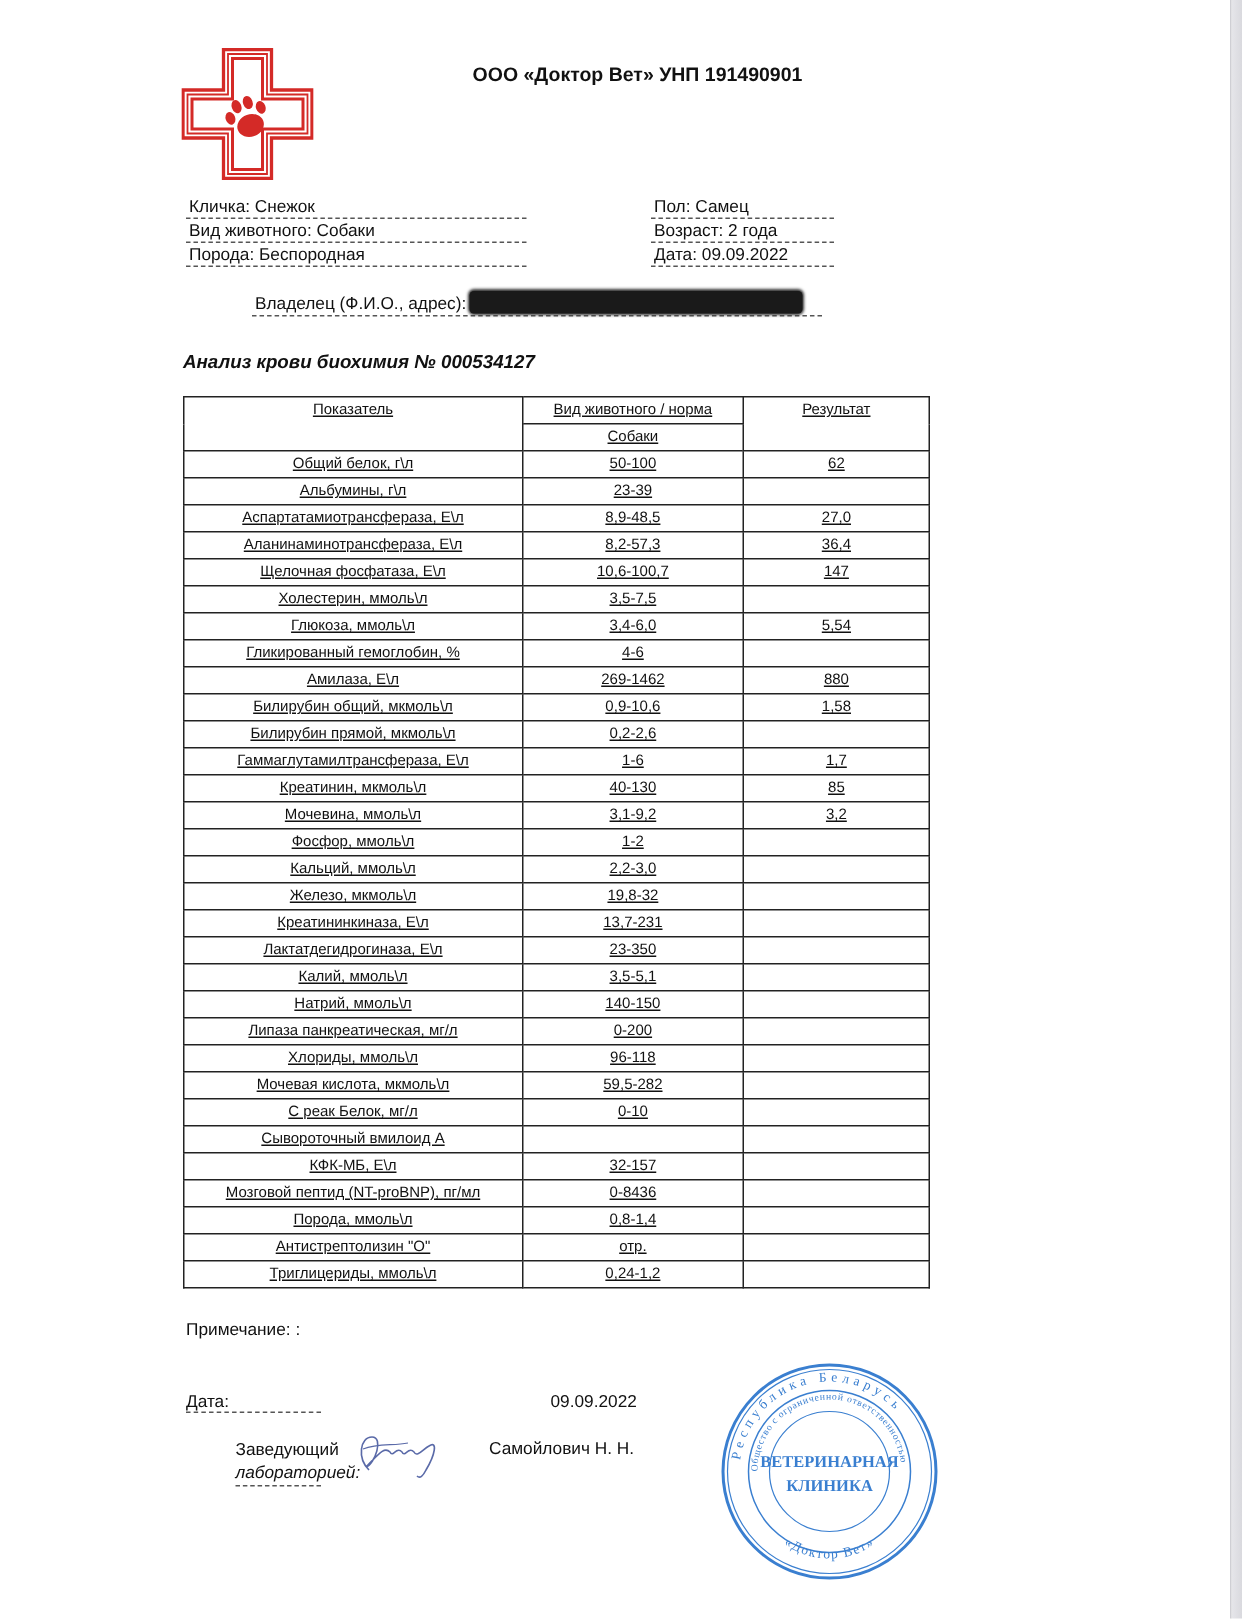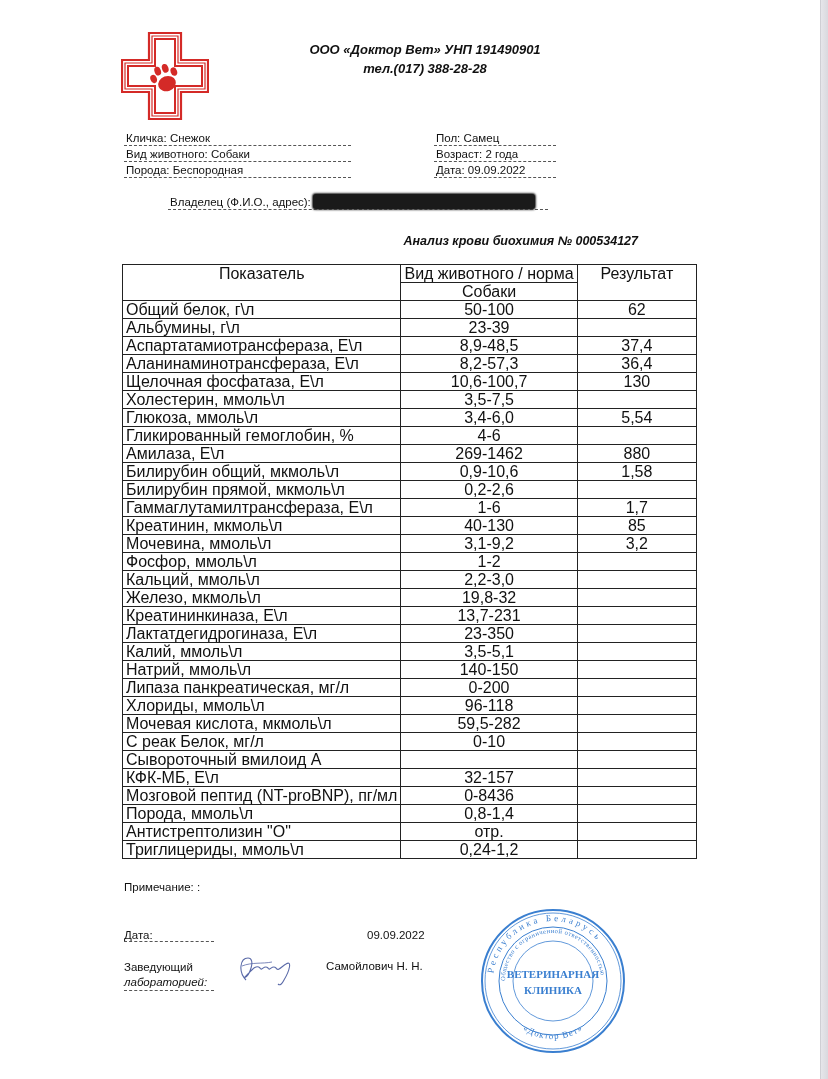--- a/index.html
+++ b/index.html
@@ -11,65 +11,65 @@
   .edge-strip {
     position: absolute; top: 0; right: 0; width: 7px; height: 1079px;
     background: linear-gradient(to right, #e6e6ea, #d9d9de);
     border-left: 1px solid #cfcfd4;
   }
   
   .logo { position: absolute; left: 121px; top: 32px; width: 88px; height: 88px; }
   
   .header {
     position: absolute; left: 215px; top: 40px; width: 420px;
-    text-align: center; font-style: italic; font-weight: bold;
+    text-align: center; font-weight: bold;
     font-size: 13px; line-height: 19px; color: #111;
   }
   
   .field {
     position: absolute; font-size: 11.5px; line-height: 14px; color: #111;
     border-bottom: 1px dashed #555; padding-left: 2px; white-space: nowrap;
   }
   .field.left { left: 124px; width: 225px; }
   .field.right { left: 434px; width: 120px; }
   .owner { left: 124px; width: 378px; top: 194px; margin-left: 44px; }
   .redact {
     display: inline-block; width: 222px; height: 15px; vertical-align: -3px;
     background: #1a1a1a; border-radius: 3px; margin-left: 2px;
     box-shadow: 0 0 2px 1px #333;
   }
   .doc-title {
-    position: absolute; top: 234px; left: 122px; width: 516px; text-align: right;
+    position: absolute; top: 234px; left: 122px; width: 516px; text-align: left;
     font-style: italic; font-weight: bold; font-size: 12.5px;
   }
   
   table.results {
-    position: absolute; left: 122px; top: 264px; width: 575px;
-    border-collapse: collapse; font-size: 16px; color: #111;
+    position: absolute; left: 122px; top: 264px; width: 498px;
+    border-collapse: collapse; font-size: 10px; color: #111; text-decoration: underline;
   }
   table.results td, table.results th {
     border: 1px solid #222; padding: 0 3px; height: 17px; line-height: 17px;
     white-space: nowrap; overflow: hidden;
   }
   table.results th { font-weight: normal; text-align: center; }
   col.c1 { width: 232px; } col.c2 { width: 152px; } col.c3 { width: 133px; }
   td.norm, td.res { text-align: center; }
-  td.name { text-align: left; margin-left: 16px; }
+  td.name { text-align: center; margin-left: 16px; }
   
   .note { position: absolute; left: 124px; top: 881px; font-size: 11.5px; }
   .date-label {
     position: absolute; left: 124px; top: 929px; font-size: 11.5px;
     border-bottom: 1px dashed #555; width: 90px;
   }
   .date-val { position: absolute; left: 367px; top: 929px; font-size: 11.5px; }
   .head-label {
     position: absolute; left: 124px; top: 960px; font-size: 11.5px; line-height: 15px;
     width: 90px;
   }
-  .head-label span { display: block; }
+  .head-label span { display: block; margin-left: 33px; }
   .head-label span.l2 { border-bottom: 1px dashed #555; font-style: italic; }
   .signature { position: absolute; left: 232px; top: 950px; width: 66px; height: 38px; }
   .head-name { position: absolute; left: 326px; top: 960px; font-size: 11.5px; }
   .stamp { position: absolute; left: 478px; top: 906px; width: 150px; height: 150px; }
 </style>
 </head>
 <body>
 
 <div class="edge-strip"></div>
 
@@ -81,21 +81,20 @@
     <ellipse cx="44" cy="52" rx="9" ry="7.5"></ellipse>
     <ellipse cx="33" cy="43" rx="3.2" ry="4.3"></ellipse>
     <ellipse cx="39.5" cy="37" rx="3.2" ry="4.5"></ellipse>
     <ellipse cx="47.5" cy="37" rx="3.2" ry="4.5"></ellipse>
     <ellipse cx="54.5" cy="43" rx="3.2" ry="4.3"></ellipse>
   </g>
 </svg>
 
 <div class="header">
   <div>ООО «Доктор Вет» УНП 191490901</div>
-  <div>тел.(017) 388-28-28</div>
 </div>
 
 <div class="field left" style="top:131px">Кличка: Снежок</div>
 <div class="field left" style="top:147px">Вид животного: Собаки</div>
 <div class="field left" style="top:163px">Порода: Беспородная</div>
 <div class="field right" style="top:131px">Пол: Самец</div>
 <div class="field right" style="top:147px">Возраст: 2 года</div>
 <div class="field right" style="top:163px">Дата: 09.09.2022</div>
 <div class="field owner">
   <span>Владелец (Ф.И.О., адрес):</span><span class="redact"></span>
@@ -126,31 +125,31 @@
         <td class="res">62</td>
       </tr>
       <tr>
         <td class="name">Альбумины, г\л</td>
         <td class="norm">23-39</td>
         <td class="res"></td>
       </tr>
       <tr>
         <td class="name">Аспартатамиотрансфераза, Е\л</td>
         <td class="norm">8,9-48,5</td>
-        <td class="res">37,4</td>
+        <td class="res">27,0</td>
       </tr>
       <tr>
         <td class="name">Аланинаминотрансфераза, Е\л</td>
         <td class="norm">8,2-57,3</td>
         <td class="res">36,4</td>
       </tr>
       <tr>
         <td class="name">Щелочная фосфатаза, Е\л</td>
         <td class="norm">10,6-100,7</td>
-        <td class="res">130</td>
+        <td class="res">147</td>
       </tr>
       <tr>
         <td class="name">Холестерин, ммоль\л</td>
         <td class="norm">3,5-7,5</td>
         <td class="res"></td>
       </tr>
       <tr>
         <td class="name">Глюкоза, ммоль\л</td>
         <td class="norm">3,4-6,0</td>
         <td class="res">5,54</td>

